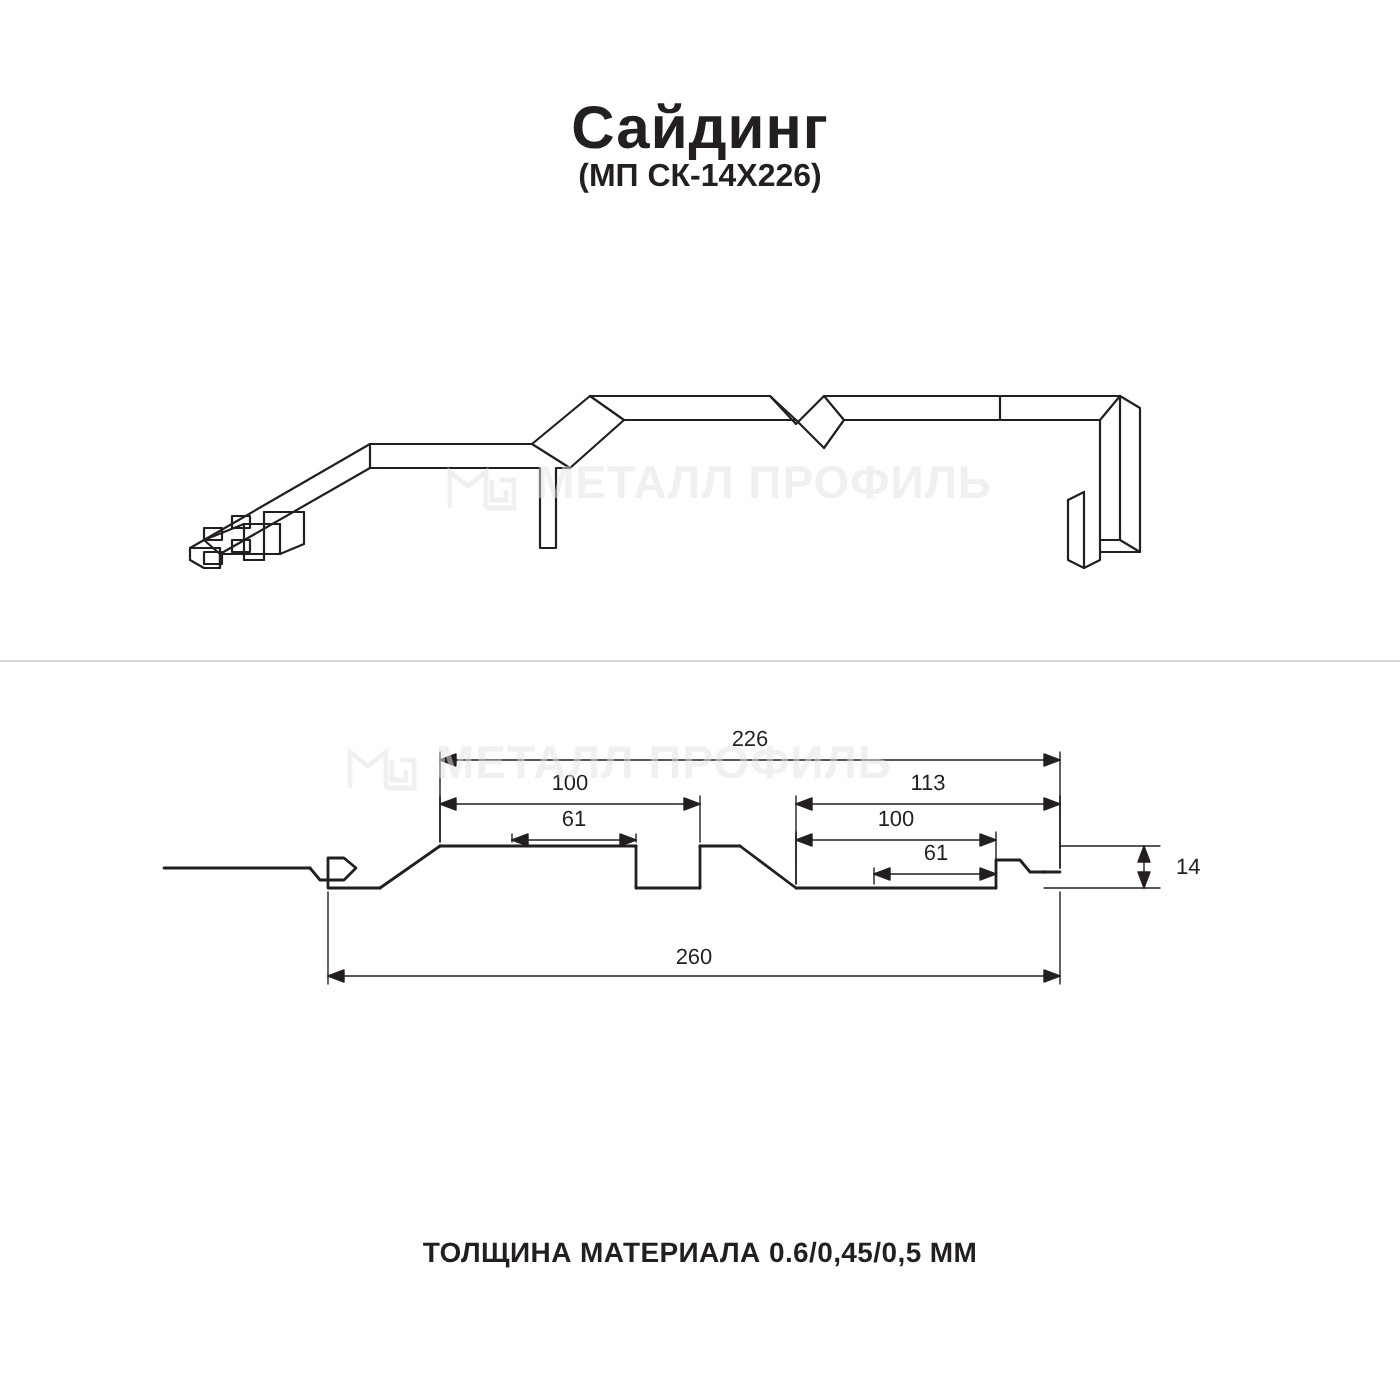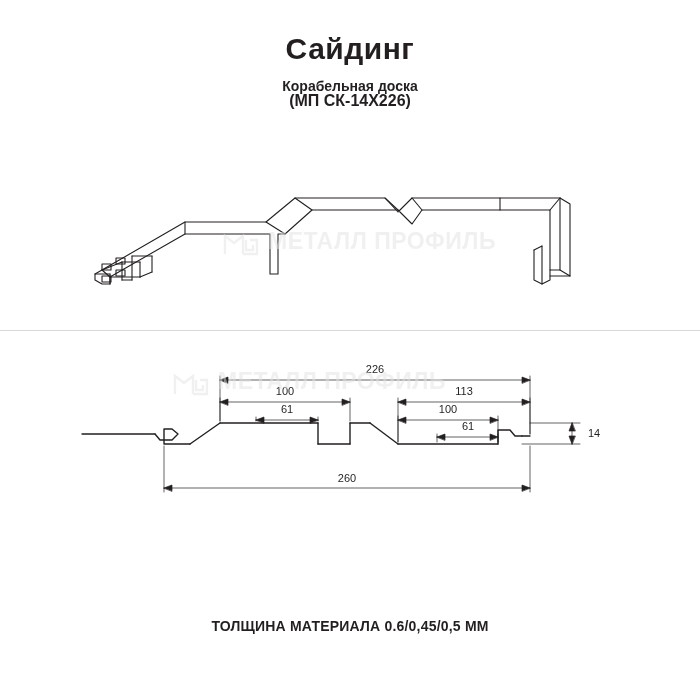--- a/index.html
+++ b/index.html
@@ -16,21 +16,21 @@
     position: relative;
   }
   .page {
     position: relative;
     width: 700px;
     height: 700px;
   }
   
   .header {
     position: absolute;
-    top: 32px;
+    top: 48px;
     left: 0;
     width: 700px;
     text-align: center;
   }
   .title {
     font-size: 30px;
     font-weight: bold;
     letter-spacing: 0.5px;
     line-height: 34px;
   }
@@ -101,21 +101,20 @@
   .wm-inline { display: flex; align-items: flex-start; }
   svg { display: block; }
 </style>
 </head>
 <body>
 
 <div class="page">
 
   <div class="header">
     <div class="title">Сайдинг</div>
-    <div class="subtitle">Корабельная доска</div>
     <div class="code">(МП СК-14Х226)</div>
   </div>
 
   <div class="iso-wrap">
     <svg width="540" height="140" viewBox="0 0 540 140" fill="none" stroke="#231f20" stroke-width="1.1" stroke-linejoin="round" stroke-linecap="round">
 
       <path d="M22 90 L105 42 L186 42 L215 18 L305 18 L318 32 L332 18 L420 18 L480 18 L480 90 L470 90 L470 30 L420 30 L342 30 L332 44 L318 30 L232 30 L205 54 L198 54 L198 94 L190 94 L190 54 L105 54 L30 97 Z"></path>
 
       <path d="M105 42 L105 54"></path>
       <path d="M186 42 L205 54"></path>

